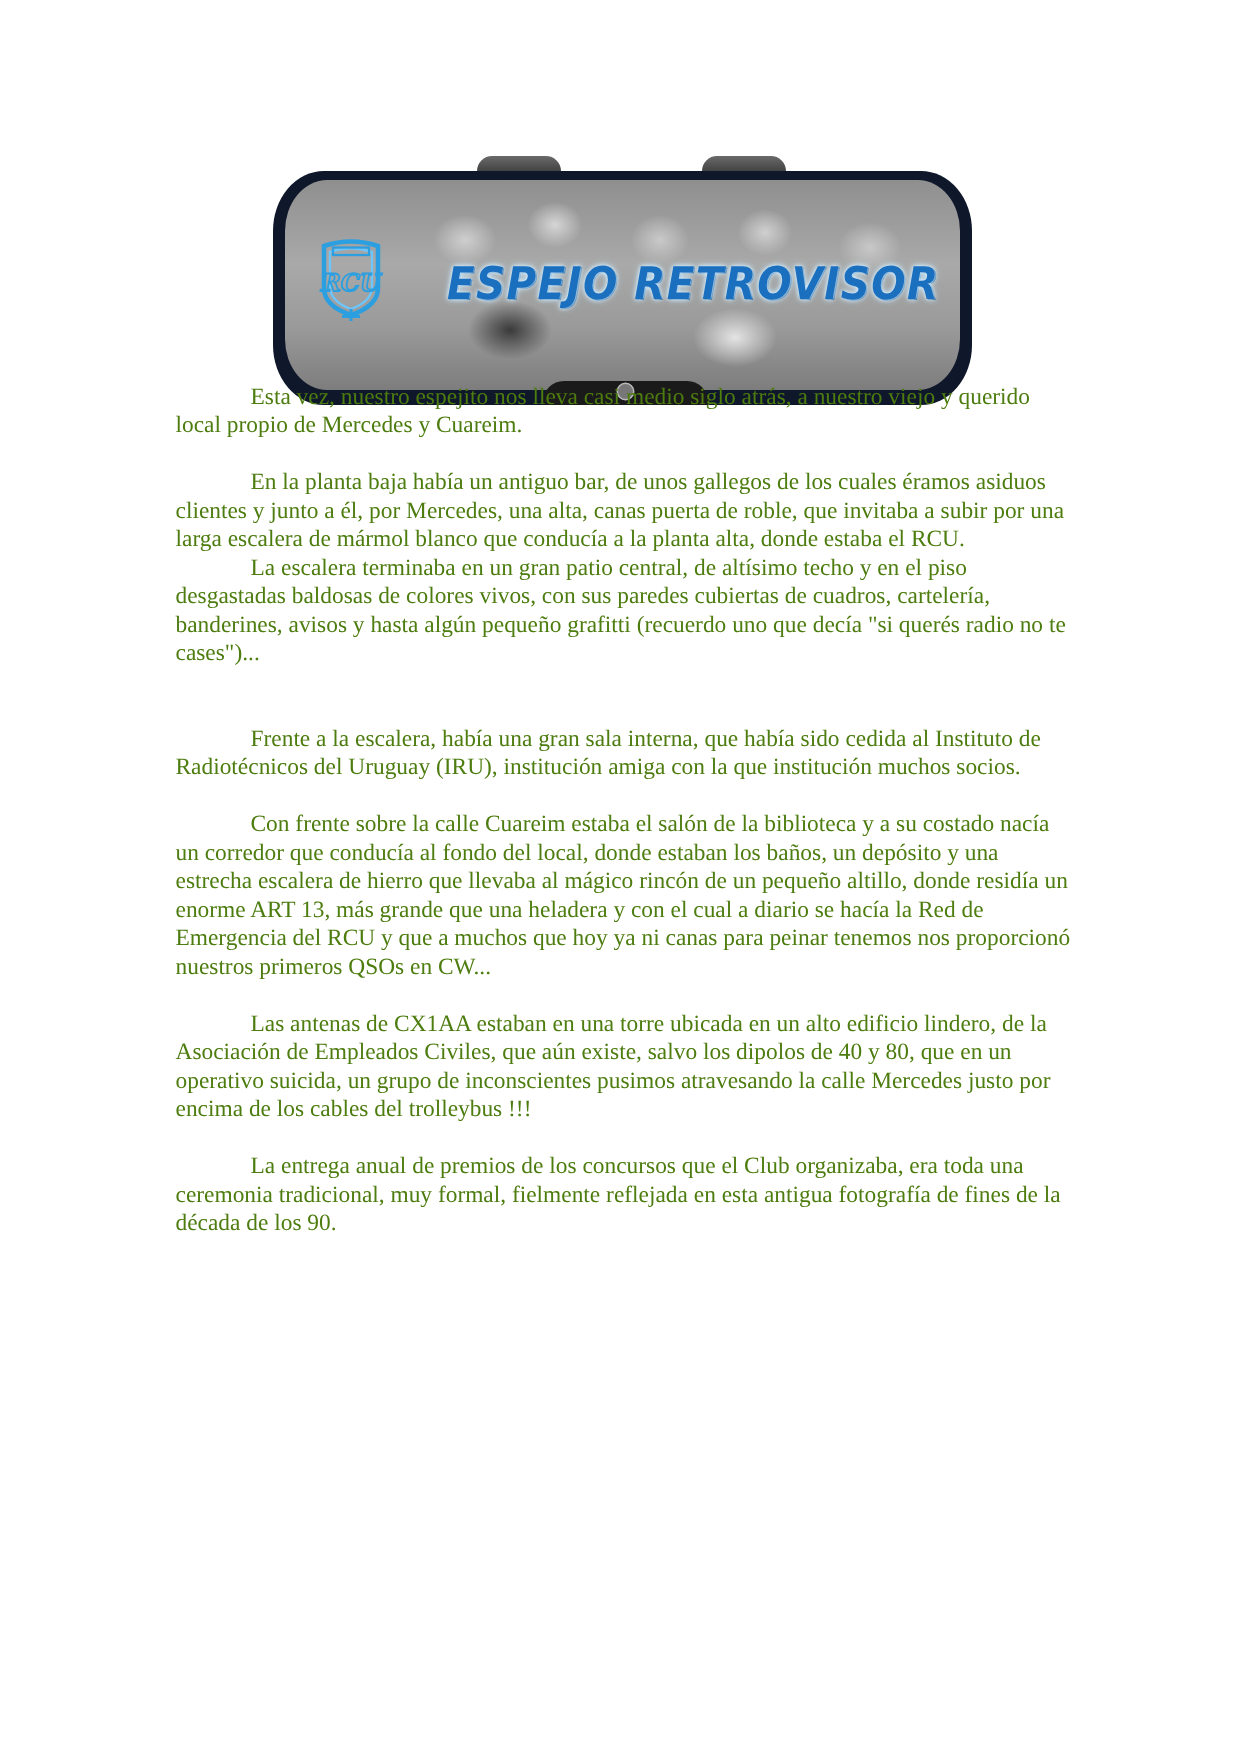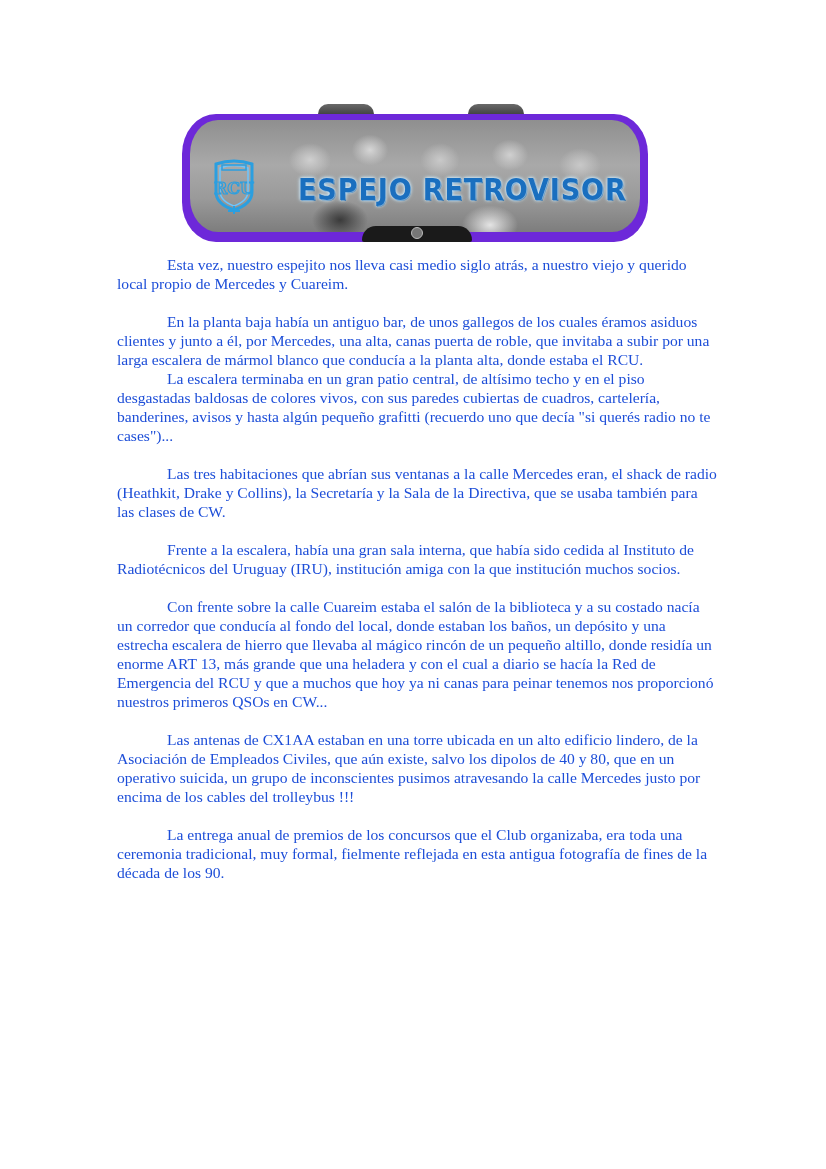--- a/index.html
+++ b/index.html
@@ -5,22 +5,22 @@
   html, body { margin: 0; padding: 0; background: #ffffff; }
   body { width: 826px; height: 1169px; position: relative; overflow: hidden; }
   .page { position: absolute; left: 0; top: 0; width: 826px; height: 1169px; background: #fff; }
 
   
   .banner { position: absolute; left: 182px; top: 104px; width: 466px; height: 140px; }
   .mount { position: absolute; top: 0; width: 56px; height: 16px; background: linear-gradient(#6a6a6a,#2c2c2c); border-radius: 10px 10px 2px 2px; }
   .mount.left { left: 136px; }
   .mount.right { left: 286px; }
   .mirror-frame {
-    position: absolute; left: 0; top: 10px; width: 466px; height: 128px;
-    background: #6d28d9; border-radius: 34px / 40px;
+    position: absolute; left: 0; top: 10px; width: 466px; height: 156px;
+    background: #0f172a; border-radius: 34px / 40px; font-style: italic;
   }
   .mirror-glass {
     position: absolute; left: 8px; top: 6px; right: 8px; bottom: 10px;
     border-radius: 28px / 34px; overflow: hidden;
     background:
       radial-gradient(ellipse 30px 24px at 120px 40px, #cfcfcf 0%, rgba(207,207,207,0) 70%),
       radial-gradient(ellipse 26px 22px at 180px 30px, #d6d6d6 0%, rgba(214,214,214,0) 70%),
       radial-gradient(ellipse 28px 24px at 250px 40px, #c9c9c9 0%, rgba(201,201,201,0) 70%),
       radial-gradient(ellipse 26px 22px at 320px 35px, #d0d0d0 0%, rgba(208,208,208,0) 70%),
       radial-gradient(ellipse 30px 24px at 390px 45px, #c8c8c8 0%, rgba(200,200,200,0) 70%),
@@ -44,21 +44,21 @@
     font-family: "DejaVu Sans", sans-serif; font-weight: bold;
     font-size: 30px; letter-spacing: 1px; color: #1a6fbf;
     text-shadow: 0 0 3px #dff3ff, 0 0 5px #bfe6ff, 1px 1px 0 #0b4f8f;
     transform: scaleX(0.9); transform-origin: left center; white-space: nowrap;
   }
 
   
   .article {
     position: absolute; left: 117px; top: 255px; width: 600px;
     font-family: "Liberation Serif", serif; font-size: 15.6px; line-height: 19px;
-    color: #1d4ed8;
+    color: #4d7c0f;
   }
   .article p { margin: 0; text-indent: 50px; }
   .gap { height: 19px; }
 </style>
 </head>
 <body>
 
 <div class="page">
 
   <div class="banner">
@@ -82,21 +82,20 @@
       <div class="mirror-button"></div>
     </div>
   </div>
 
   <div class="article">
     <p>Esta vez, nuestro espejito nos lleva casi medio siglo atrás, a nuestro viejo y querido local propio de Mercedes y Cuareim.</p>
     <div class="gap"></div>
     <p>En la planta baja había un antiguo bar, de unos gallegos de los cuales éramos asiduos clientes y junto a él, por Mercedes, una alta, canas puerta de roble, que invitaba a subir por una larga escalera de mármol blanco que conducía a la planta alta, donde estaba el RCU.</p>
     <p>La escalera terminaba en un gran patio central, de altísimo techo y en el piso desgastadas baldosas de colores vivos, con sus paredes cubiertas de cuadros, cartelería, banderines, avisos y hasta algún pequeño grafitti  (recuerdo uno que decía "si querés radio no te cases")...</p>
     <div class="gap"></div>
-    <p>Las tres habitaciones que abrían sus ventanas a la calle Mercedes eran, el shack de radio (Heathkit, Drake y Collins), la Secretaría y la Sala de la Directiva, que se usaba también para las clases de CW.</p>
     <div class="gap"></div>
     <p>Frente a la escalera, había una gran sala interna, que había sido cedida al Instituto de Radiotécnicos del Uruguay (IRU), institución amiga con la que institución muchos socios.</p>
     <div class="gap"></div>
     <p>Con frente sobre la calle Cuareim estaba el salón de la biblioteca y a su costado nacía un corredor que conducía al fondo del local, donde estaban los baños, un depósito y una estrecha escalera de hierro que llevaba al mágico rincón de un pequeño altillo, donde residía un enorme ART 13, más grande que una heladera y con el cual a diario se hacía la Red de Emergencia del RCU y que a muchos que hoy ya ni canas para peinar tenemos nos proporcionó nuestros primeros QSOs en CW...</p>
     <div class="gap"></div>
     <p>Las antenas de CX1AA estaban en una torre ubicada en un alto edificio lindero, de la Asociación de Empleados Civiles, que aún existe, salvo los dipolos de 40 y 80, que en un operativo suicida, un grupo de inconscientes pusimos atravesando la calle Mercedes justo por encima de los cables del trolleybus !!!</p>
     <div class="gap"></div>
     <p>La entrega anual de premios de los concursos que el Club organizaba, era toda una ceremonia tradicional, muy formal, fielmente reflejada en esta antigua fotografía de fines de la década de los 90.</p>
   </div>
 

